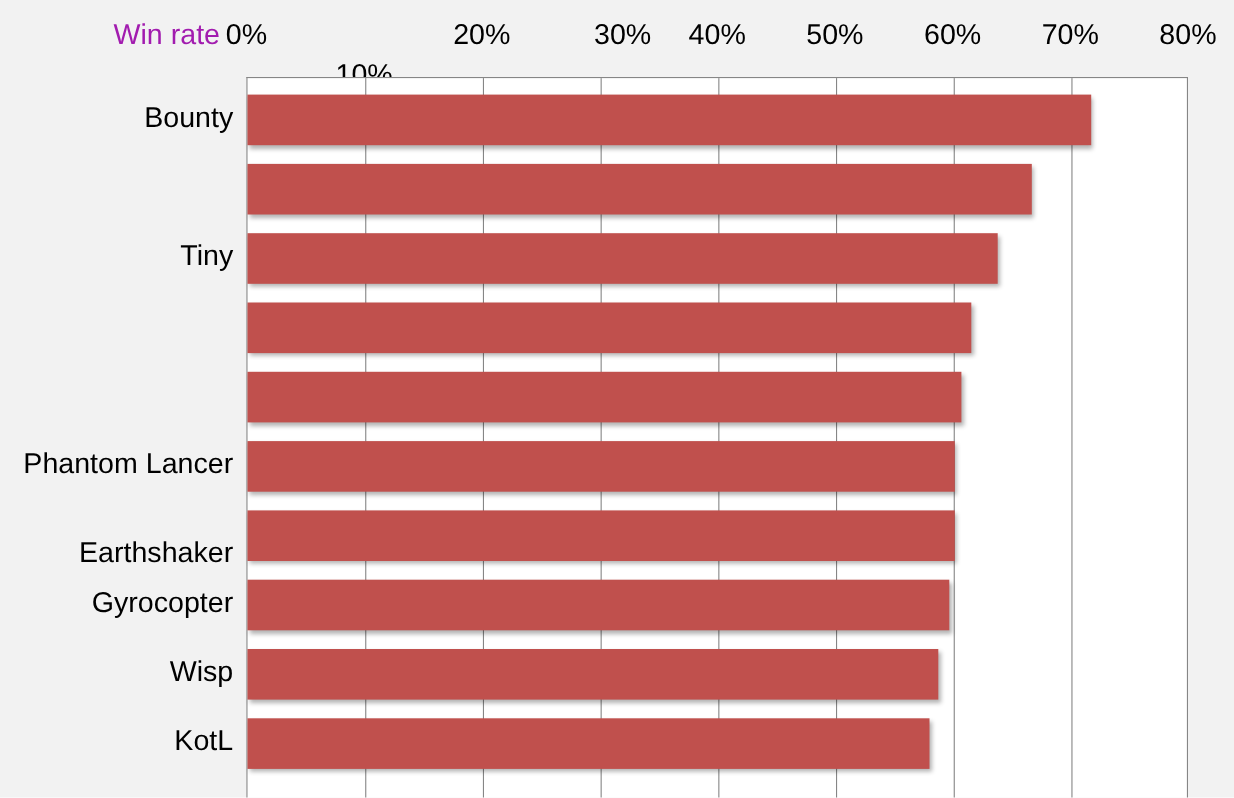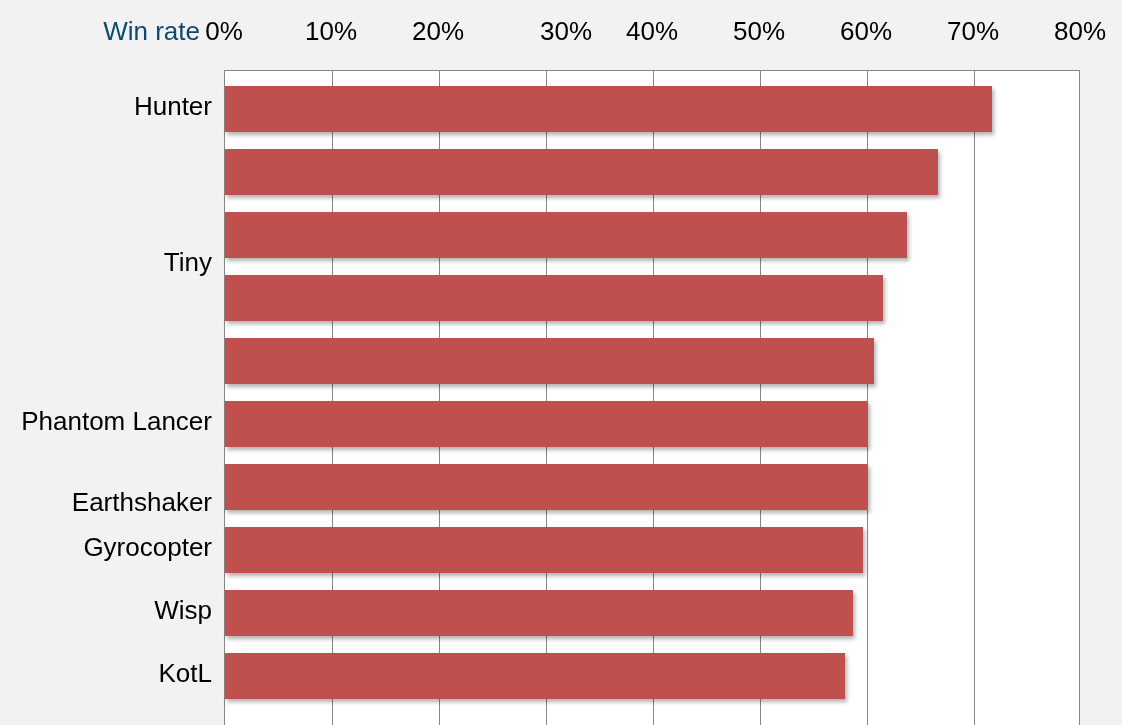--- a/index.html
+++ b/index.html
@@ -29,21 +29,21 @@
     width: 1122px;
     height: 70px;
   }
   #axis-title {
     position: absolute;
     top: 16px;
     left: 0;
     width: 200px;
     text-align: right;
     font-size: 26px;
-    color: #0c4a6e;
+    color: #a21caf;
     white-space: nowrap;
   }
   .xtick {
     position: absolute;
     top: 16px;
     font-size: 26px;
     color: #000;
     text-align: center;
     white-space: nowrap;
     transform: translateX(-50%);
@@ -109,34 +109,34 @@
 </style>
 </head>
 <body>
 
 <div id="chart-root">
 
   <div id="header-band">
     <div id="axis-title">Win rate</div>
     <div id="xticks-container">
         <div class="xtick" style="left: 224px;">0%</div>
-        <div class="xtick" style="left: 331px;">10%</div>
+        <div class="xtick" style="left: 331px; margin-top: 36px;">10%</div>
         <div class="xtick" style="left: 438px;">20%</div>
         <div class="xtick" style="left: 545px; margin-left: 21px;">30%</div>
         <div class="xtick" style="left: 652px;">40%</div>
         <div class="xtick" style="left: 759px;">50%</div>
         <div class="xtick" style="left: 866px; text-align: center;">60%</div>
         <div class="xtick" style="left: 973px;">70%</div>
         <div class="xtick" style="left: 1080px;">80%</div>
       </div>
   </div>
 
   <div id="ylabels-layer">
-      <div class="ylabel" style="top: 21px;">Hunter</div>
-      <div class="ylabel" style="top: 147px; margin-top: 30px;">Tiny</div>
+      <div class="ylabel" style="top: 21px;">Bounty</div>
+      <div class="ylabel" style="top: 147px;">Tiny</div>
       <div class="ylabel" style="top: 336px;">Phantom Lancer</div>
       <div class="ylabel" style="top: 399px; margin-top: 18px;">Earthshaker</div>
       <div class="ylabel" style="top: 462px;">Gyrocopter</div>
       <div class="ylabel" style="top: 588px;">KotL</div>
       <div class="ylabel" style="top: 525px;">Wisp</div>
     </div>
 
   <div id="plot-area">
     <div id="gridlines">
         <div class="gridline" style="left: 107px;"></div>

